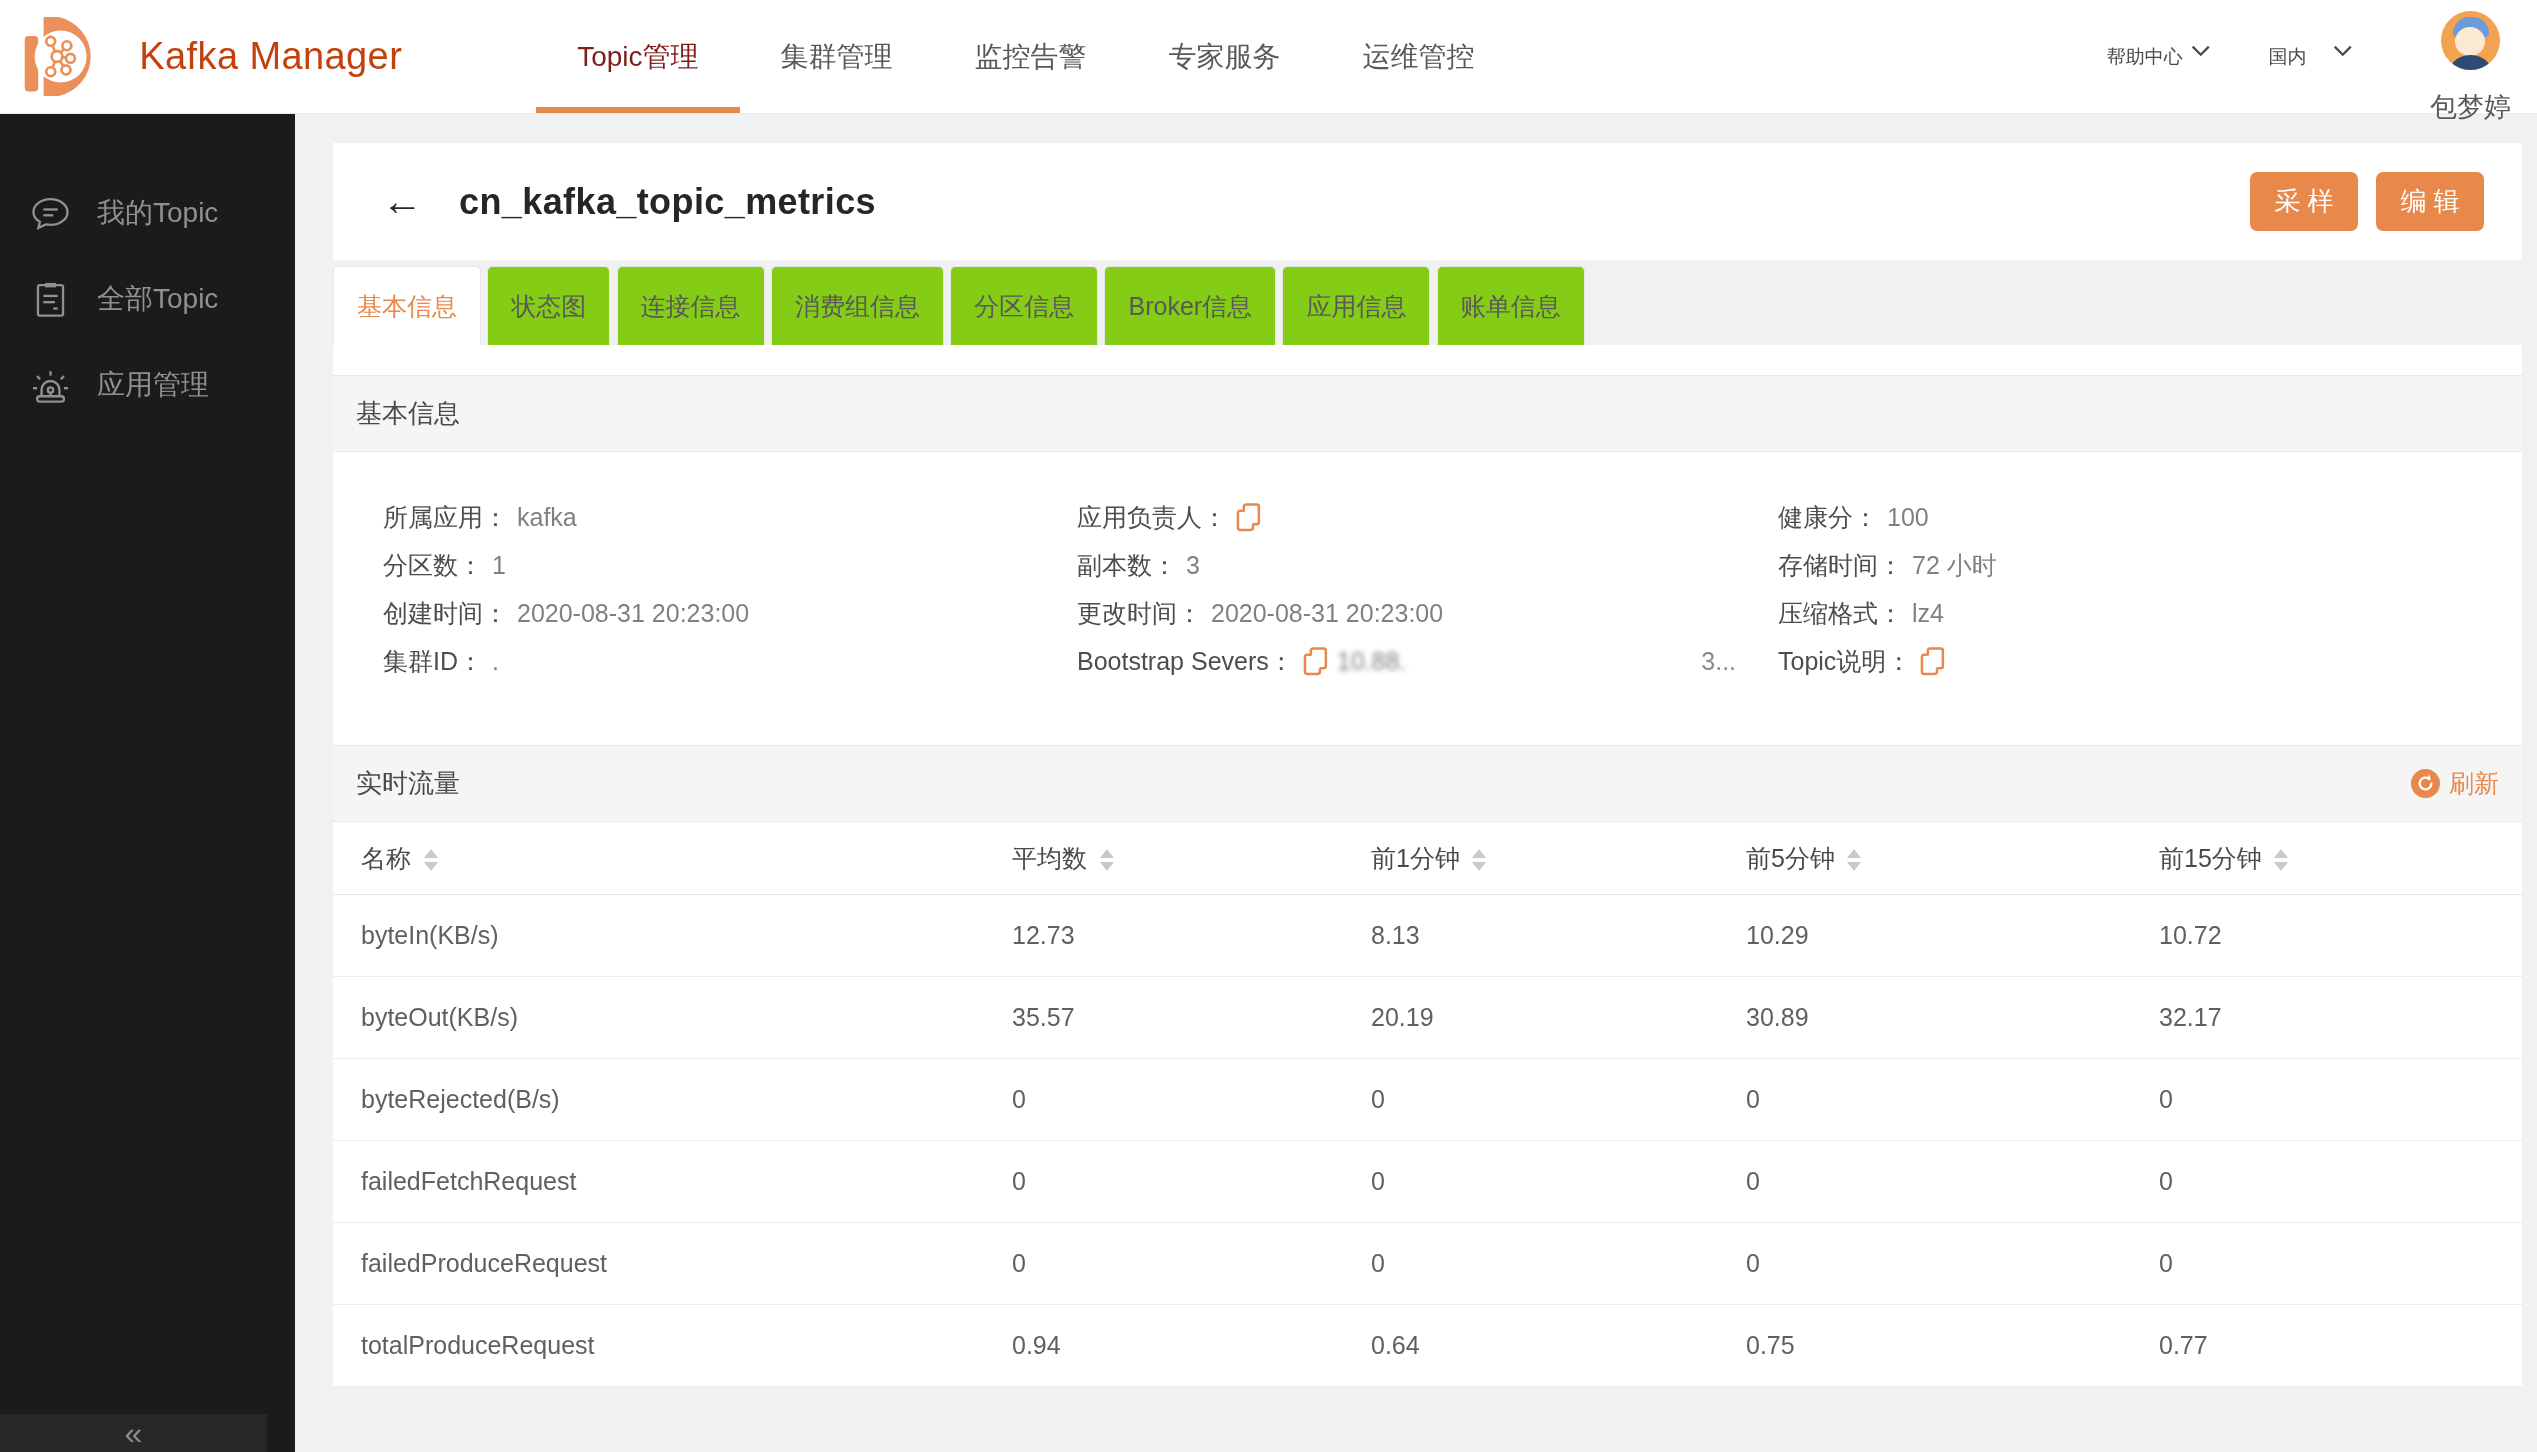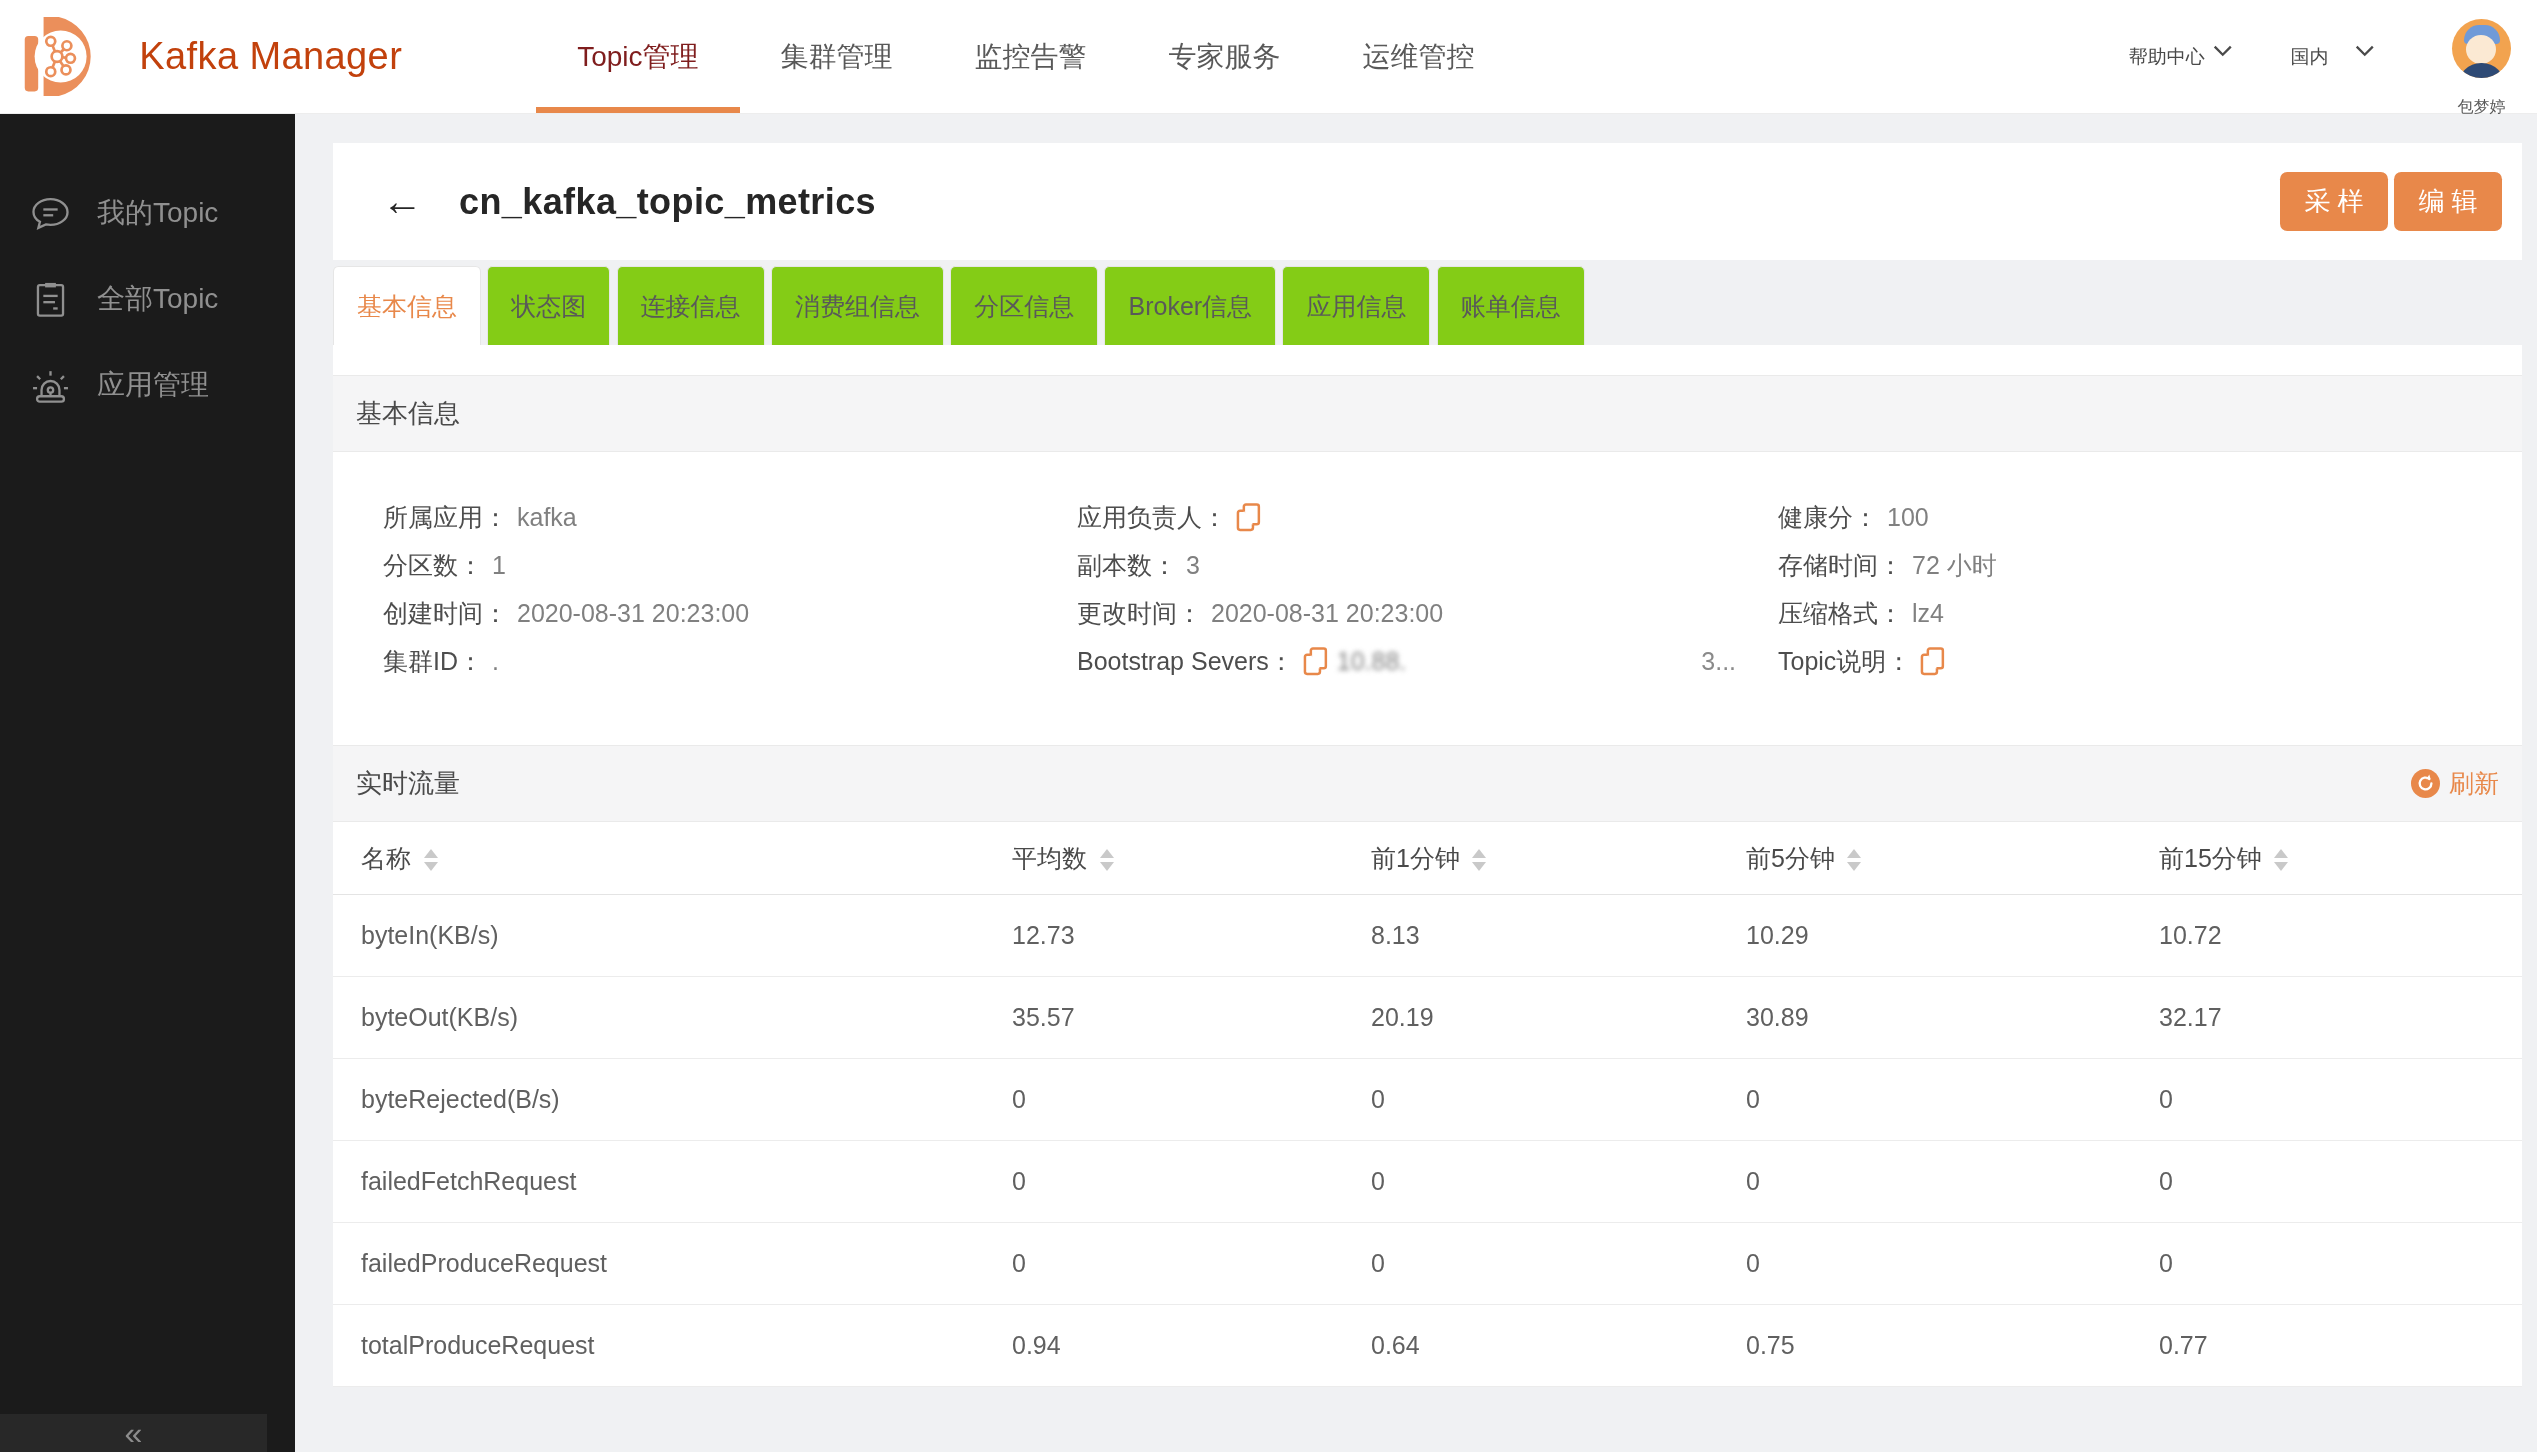--- a/index.html
+++ b/index.html
@@ -26,37 +26,37 @@
   .help,.region{display:flex;align-items:flex-start;font-size:19px;color:#4a4a4a;cursor:pointer;}
   .help{margin-right:57px;}
   .region{margin-right:77px;}
   .chev{margin-left:7.2px;}
   .region .chev{margin-left:25px;}
   .user{display:flex;flex-direction:column;align-items:center;margin-top:23px;}
   .avatar{position:relative;width:59px;height:59px;border-radius:50%;background:#F2A34F;overflow:hidden;cursor:pointer;}
   .avatar .cap{position:absolute;left:11.6px;top:6.3px;width:36px;height:19.7px;border-radius:18px 18px 4.5px 4.5px;background:#6f9ad8;}
   .avatar .face{position:absolute;left:14.3px;top:16px;width:30px;height:29px;border-radius:50%;background:#fbe9d3;}
   .avatar .shirt{position:absolute;left:6.3px;top:44px;width:47px;height:23px;border-radius:23px 23px 0 0;background:#2e4a75;}
-  .user-name{font-size:16px;color:#595959;margin-top:19px;white-space:nowrap;}
+  .user-name{font-size:27px;color:#595959;margin-top:19px;white-space:nowrap;}
   
   .sidebar{position:absolute;top:114px;left:0;bottom:0;width:295px;background:#1b1b1b;z-index:15;}
   .side-list{padding-top:56px;}
   .side-item{display:flex;align-items:center;height:86px;padding-left:29px;
     color:#909090;font-size:28px;cursor:pointer;white-space:nowrap;}
   .side-item svg{width:43px;height:43px;margin-right:25px;flex:none;}
   .collapse-bar{position:absolute;left:0;bottom:0;width:267px;height:38px;background:#282828;
     display:flex;align-items:center;justify-content:center;cursor:pointer;}
   .collapse-glyph{font-size:32px;color:#8c8c8c;line-height:34px;}
   
   .main{position:absolute;left:295px;top:114px;right:0;bottom:0;}
   .title-card{position:absolute;left:38px;right:16px;top:29px;height:117px;background:#fff;
     display:flex;align-items:center;}
   .back{font-size:41px;color:#262626;margin-left:49px;cursor:pointer;line-height:1;}
   .page-title{font-size:36px;font-weight:700;color:#262626;margin-left:36px;letter-spacing:0.4px;}
-  .actions{margin-left:auto;margin-right:20px;display:flex;gap:6px;}
+  .actions{margin-left:auto;margin-right:38px;display:flex;gap:18px;}
   .btn{width:108px;height:59px;background:#E8884A;border:none;border-radius:7.2px;
     color:#fff;font-size:26px;display:flex;align-items:center;justify-content:center;
     cursor:pointer;font-family:inherit;white-space:nowrap;}
   
   .tabs-row{position:absolute;left:38px;right:16px;top:152px;height:79px;display:flex;
     border-bottom:0.9px solid #e6e6e6;}
   .tab{height:79px;box-sizing:border-box;padding:0 23px;margin-right:6.3px;
     background:#84cc16;border:0.9px solid #e6e6e6;border-bottom:none;border-radius:5.4px 5.4px 0 0;
     display:flex;align-items:center;justify-content:center;font-size:25px;color:#595959;
     cursor:pointer;white-space:nowrap;}

